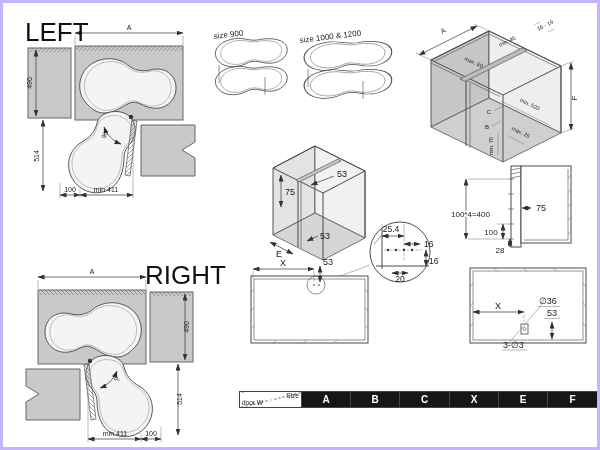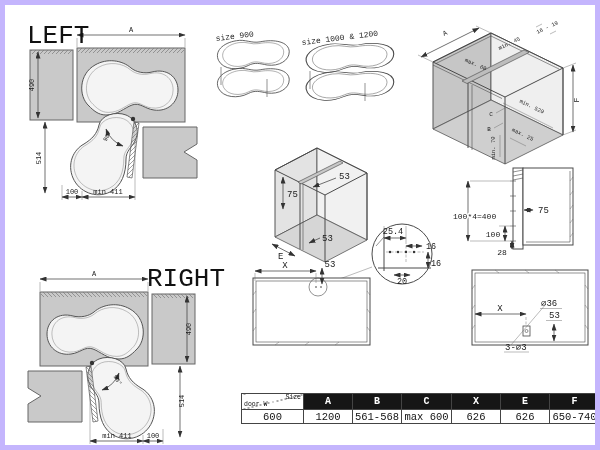--- a/index.html
+++ b/index.html
@@ -1,16 +1,16 @@
 <!DOCTYPE html>
 <html><head>
 <meta charset="utf-8">
 <style>
   html,body{margin:0;padding:0;background:#fff;font-family:"Liberation Sans",sans-serif;}
-  .stage{position:relative;width:600px;height:450px;background:#fff;overflow:hidden;border:5px solid #c4b5fd;box-sizing:border-box;font-family:Liberation Mono, monospace;}
+  .stage{position:relative;width:600px;height:450px;background:#fff;overflow:hidden;border:3px solid #c4b5fd;box-sizing:border-box;}
   .stage > svg{position:absolute;left:0;top:0;}
   svg text{fill:#1a1a1a;}
   .t55{font-size:5.5px}.t6{font-size:6px}.t7{font-size:7px}.t8{font-size:8px}.t85{font-size:8.5px}.t9{font-size:9px}
   .title{font-size:26px;fill:#111;}
   .mid{text-anchor:middle}
   .f-gray{fill:#c9c9c9;stroke:#666;stroke-width:1;}
   .f-tray{fill:#f4f4f4;stroke:#555;stroke-width:1;}
   .f-tray2{fill:#f4f4f4;stroke:#777;stroke-width:.5;}
   .ln{stroke:#4a4a4a;stroke-width:1;fill:none;}
   .ln2{stroke:#4a4a4a;stroke-width:.6;fill:none;}
@@ -287,24 +287,15 @@
       </th>
       <th>A</th>
       <th>B</th>
       <th>C</th>
       <th>X</th>
       <th>E</th>
       <th>F</th>
     </tr>
   </thead>
   <tbody>
-    <tr>
-      <td>600</td>
-      <td>1200</td>
-      <td>561-568</td>
-      <td>max 600</td>
-      <td>626</td>
-      <td>626</td>
-      <td>650-740</td>
-    </tr>
   </tbody>
 </table>
 </div>
 
 </body></html>

